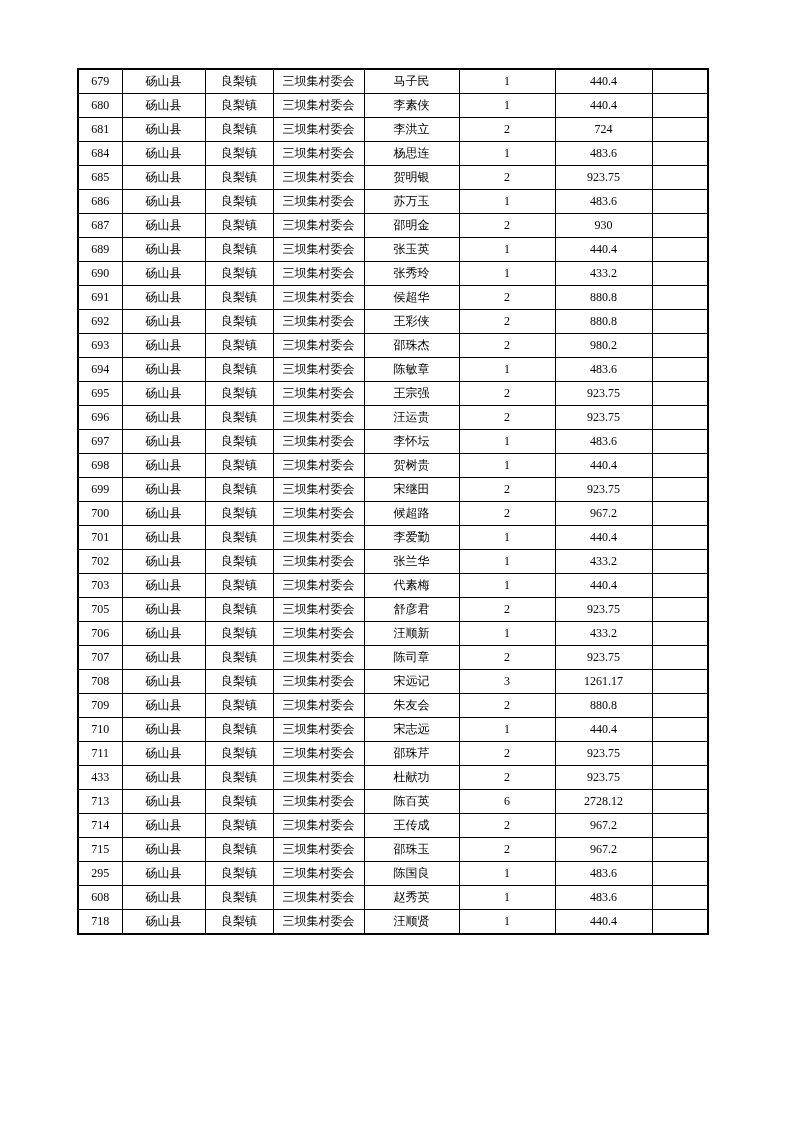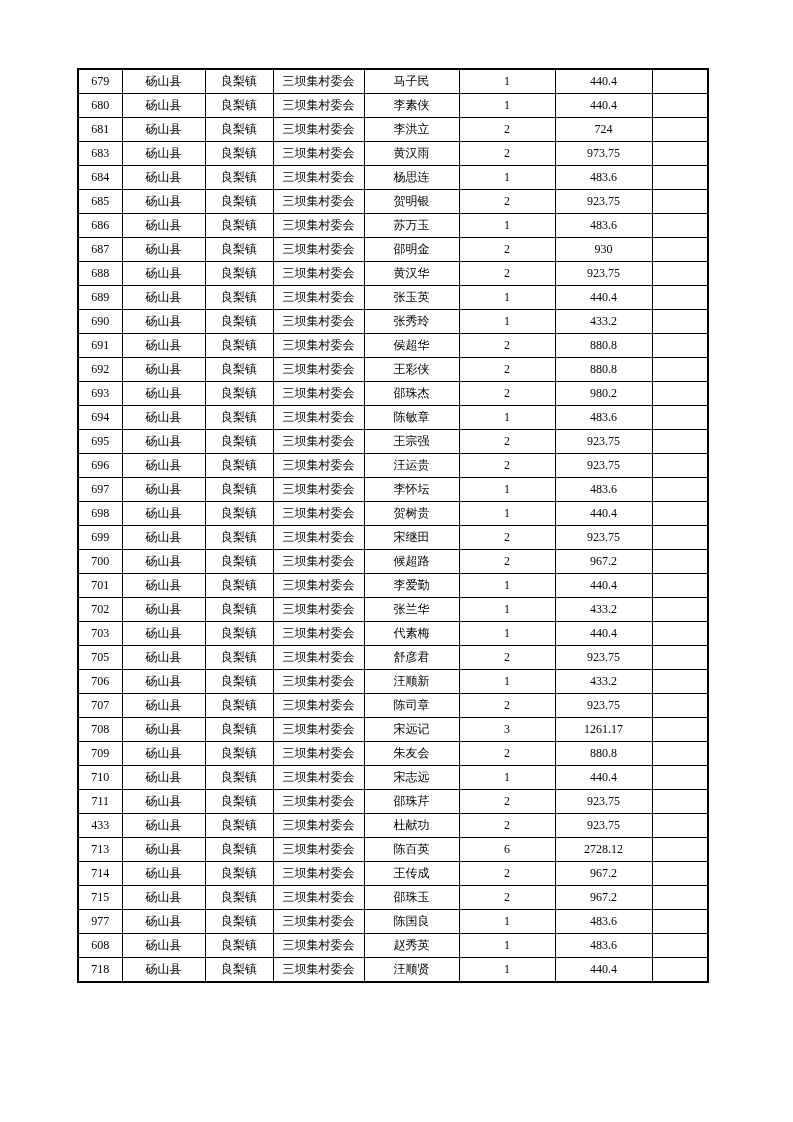--- a/index.html
+++ b/index.html
@@ -85,30 +85,20 @@
           <td>681</td>
           <td>砀山县</td>
           <td>良梨镇</td>
           <td>三坝集村委会</td>
           <td>李洪立</td>
           <td>2</td>
           <td>724</td>
           <td></td>
         </tr>
         <tr>
-          <td>683</td>
-          <td>砀山县</td>
-          <td>良梨镇</td>
-          <td>三坝集村委会</td>
-          <td>黄汉雨</td>
-          <td>2</td>
-          <td>973.75</td>
-          <td></td>
-        </tr>
-        <tr>
           <td>684</td>
           <td>砀山县</td>
           <td>良梨镇</td>
           <td>三坝集村委会</td>
           <td>杨思连</td>
           <td>1</td>
           <td>483.6</td>
           <td></td>
         </tr>
         <tr>
@@ -132,30 +122,20 @@
           <td></td>
         </tr>
         <tr>
           <td>687</td>
           <td>砀山县</td>
           <td>良梨镇</td>
           <td>三坝集村委会</td>
           <td>邵明金</td>
           <td>2</td>
           <td>930</td>
-          <td></td>
-        </tr>
-        <tr>
-          <td>688</td>
-          <td>砀山县</td>
-          <td>良梨镇</td>
-          <td>三坝集村委会</td>
-          <td>黄汉华</td>
-          <td>2</td>
-          <td>923.75</td>
           <td></td>
         </tr>
         <tr>
           <td>689</td>
           <td>砀山县</td>
           <td>良梨镇</td>
           <td>三坝集村委会</td>
           <td>张玉英</td>
           <td>1</td>
           <td>440.4</td>
@@ -405,21 +385,21 @@
           <td>715</td>
           <td>砀山县</td>
           <td>良梨镇</td>
           <td>三坝集村委会</td>
           <td>邵珠玉</td>
           <td>2</td>
           <td>967.2</td>
           <td></td>
         </tr>
         <tr>
-          <td>977</td>
+          <td>295</td>
           <td>砀山县</td>
           <td>良梨镇</td>
           <td>三坝集村委会</td>
           <td>陈国良</td>
           <td>1</td>
           <td>483.6</td>
           <td></td>
         </tr>
         <tr>
           <td>608</td>

